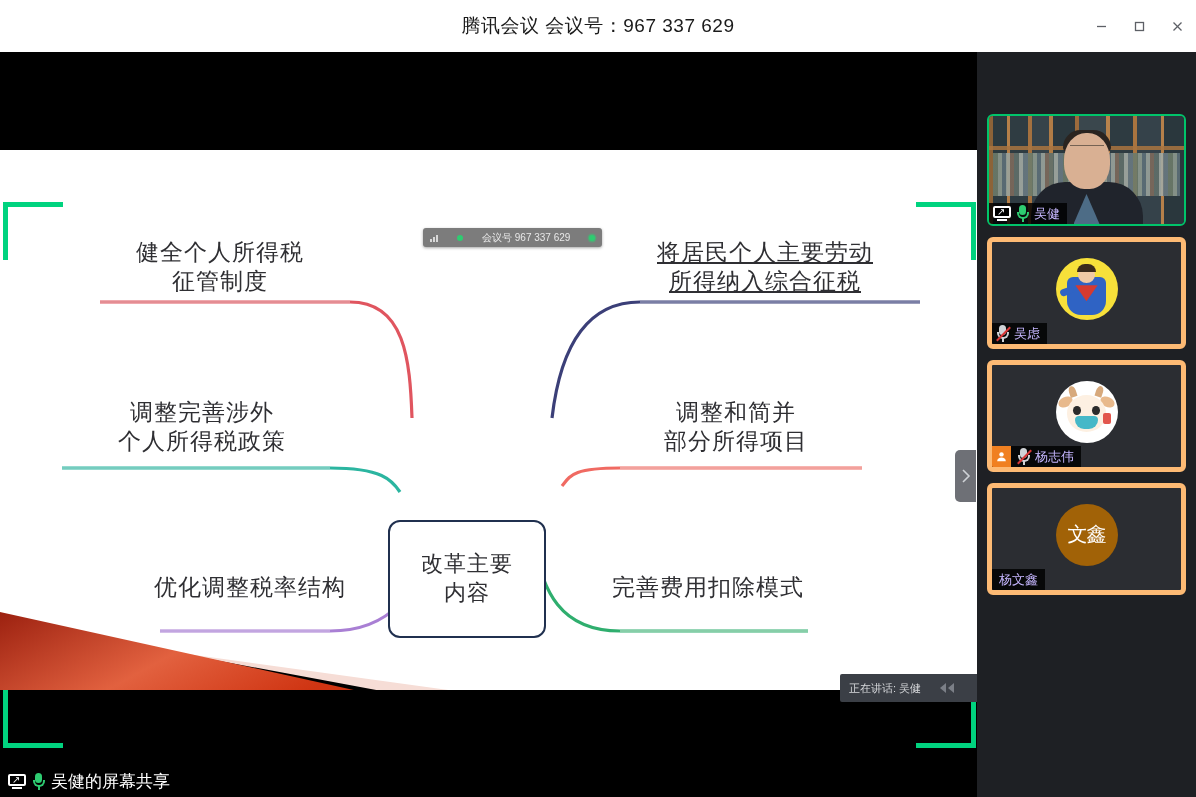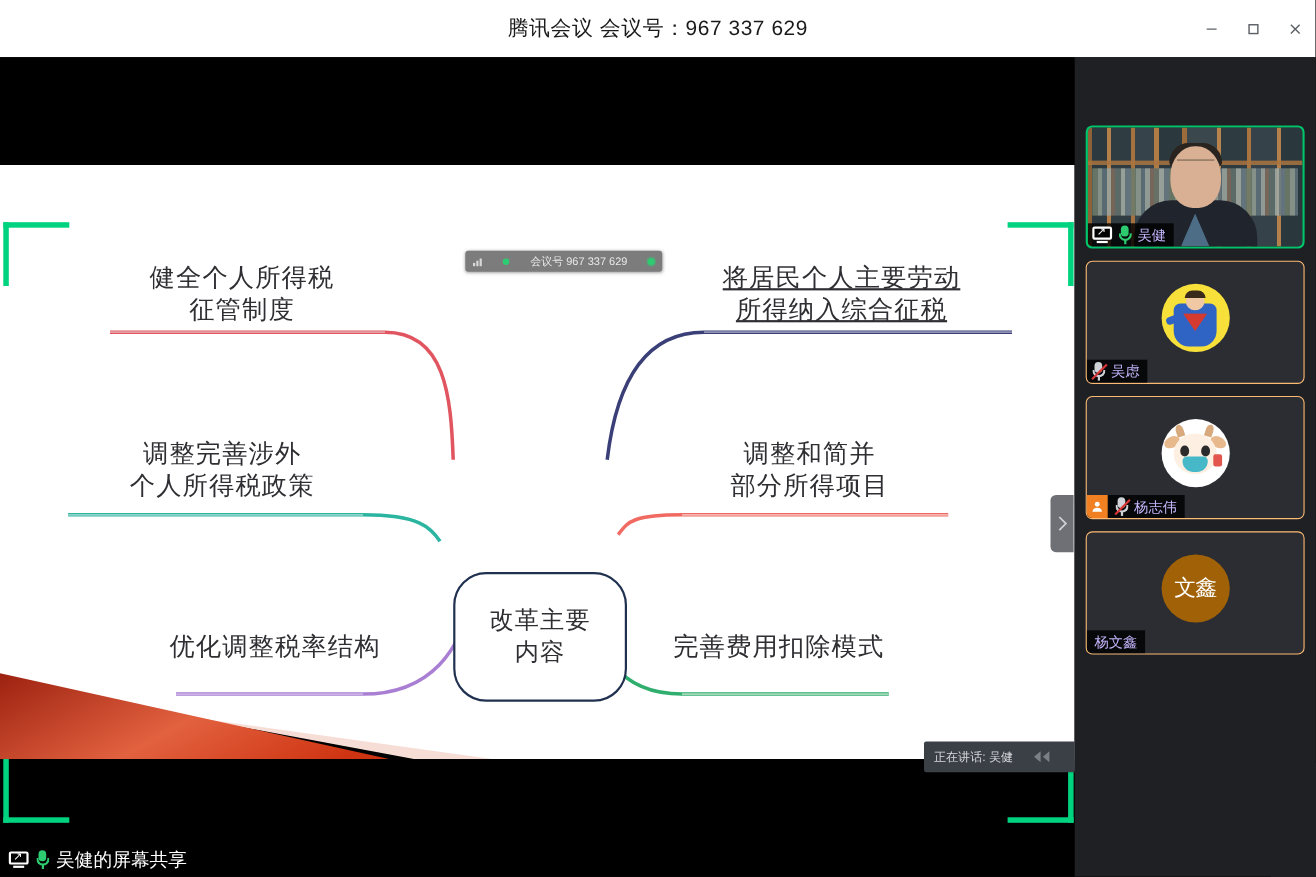--- a/index.html
+++ b/index.html
@@ -67,22 +67,22 @@
   .share-pill .pill-text { font-size: 10px; color: #e8e8e8; white-space: nowrap; }
 
   
   .mindmap { position: absolute; left:0; top:0; width: 977px; height: 550px; }
   .mm-svg { position: absolute; left: 0; top: 0; }
   .node-label {
     position: absolute; text-align: center; color: #2f2f33;
     font-size: 23px; line-height: 1.28; white-space: pre-line; letter-spacing: 1px;
   }
   .center-node {
-    position: absolute; left: 412px; top: 370px; width: 158px; height: 118px;
-    border: 2.5px solid #20304f; border-radius: 30px; background: #fff;
+    position: absolute; left: 388px; top: 370px; width: 158px; height: 118px;
+    border: 2.5px solid #20304f; border-radius: 12px; background: #fff;
     display: flex; align-items: center; justify-content: center; text-align: center;
     font-size: 22px; color: #2f2f33; line-height: 1.3; white-space: pre-line; letter-spacing: 1px;
     z-index: 6;
   }
 
   
   .collapse-tab {
     position: absolute; left: 955px; top: 398px; width: 21px; height: 52px;
     background: #6e7076; border-radius: 5px 0 0 5px; z-index: 60;
     display: flex; align-items: center; justify-content: center;
@@ -134,21 +134,21 @@
   }
 
   
   .rail {
     position: absolute; left: 977px; top: 52px; width: 219px; height: 745px;
     background: #1e2024; padding: 62px 10px 0 10px;
   }
   .tile {
     position: relative; width: 199px; height: 112px; margin-bottom: 11px;
     background: #2b2d32; border-radius: 6px; overflow: hidden;
-    border: 1px solid #fdba74;
+    border: 5px solid #fdba74;
   }
   .tile.active { border: 2px solid #00c46a; }
   .tile .badge-row {
     position: absolute; left: 0; bottom: 0; height: 21px;
     display: flex; align-items: center; gap: 5px; padding: 0 7px 0 4px;
     background: rgba(0,0,0,.82);
   }
   .tile .pname { color: #c4b5fd; font-size: 13px; white-space: nowrap; }
   .host-badge {
     width: 19px; height: 21px; background: #f08021;

